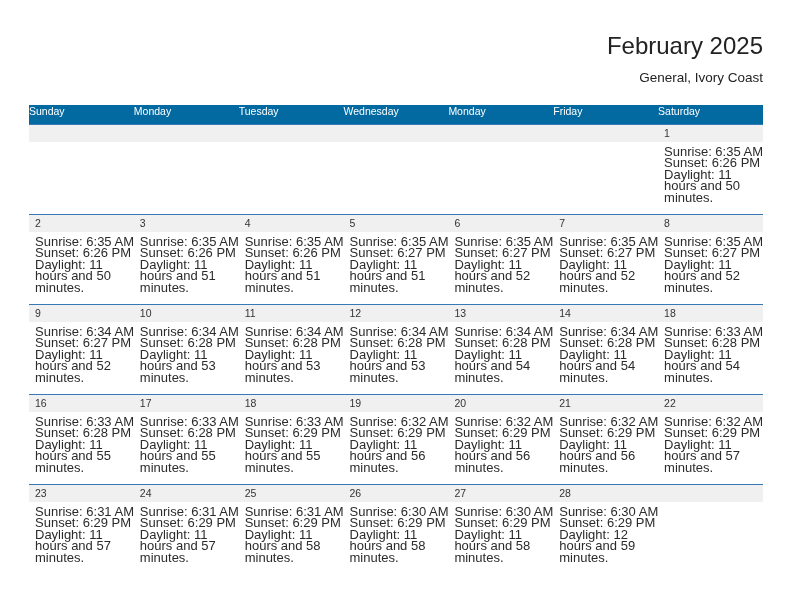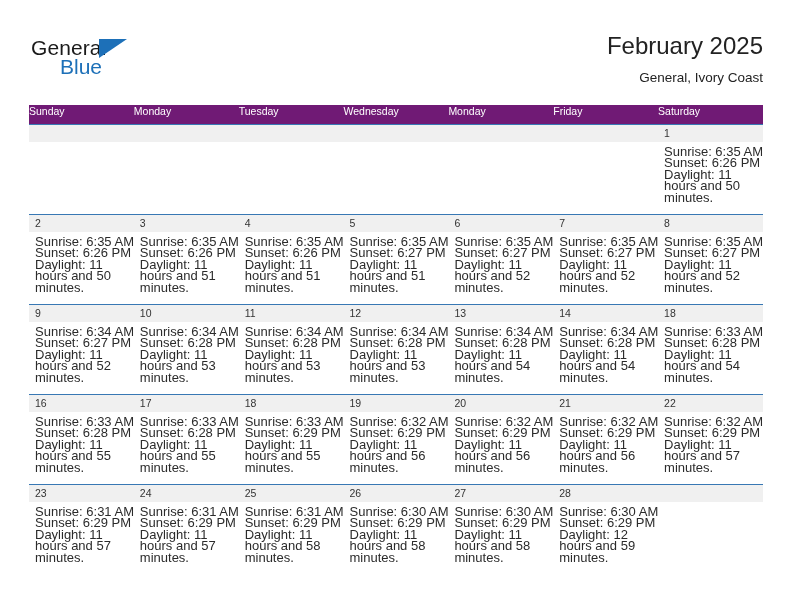--- a/index.html
+++ b/index.html
@@ -89,21 +89,21 @@
     width: 734px;
     border-collapse: collapse;
     table-layout: fixed;
   }
   .calendar th, .calendar td {
     padding: 0;
     margin: 0;
     vertical-align: top;
   }
   thead th {
-    background: #701a75;
+    background: #0369a1;
     color: #ffffff;
     font-size: 10.5px;
     font-weight: normal;
     text-align: left;
     height: 19px;
     padding: 3px 0 3px 7px;
     border: none;
   }
 
   tbody tr td {
@@ -144,25 +144,20 @@
     white-space: normal;
   }
 </style>
 </head>
 <body>
 
 <div class="page">
 
   <div class="header">
 
-    <div class="logo">
-      <span class="logo-general">General</span>
-      <span class="logo-tri"></span>
-      <span class="logo-blue">Blue</span>
-    </div>
 
     <div class="title-wrap">
       <div class="cal-title">February 2025</div>
       <div class="cal-subtitle">General, Ivory Coast</div>
     </div>
 
   </div>
 
   <table class="calendar">
     <thead>

